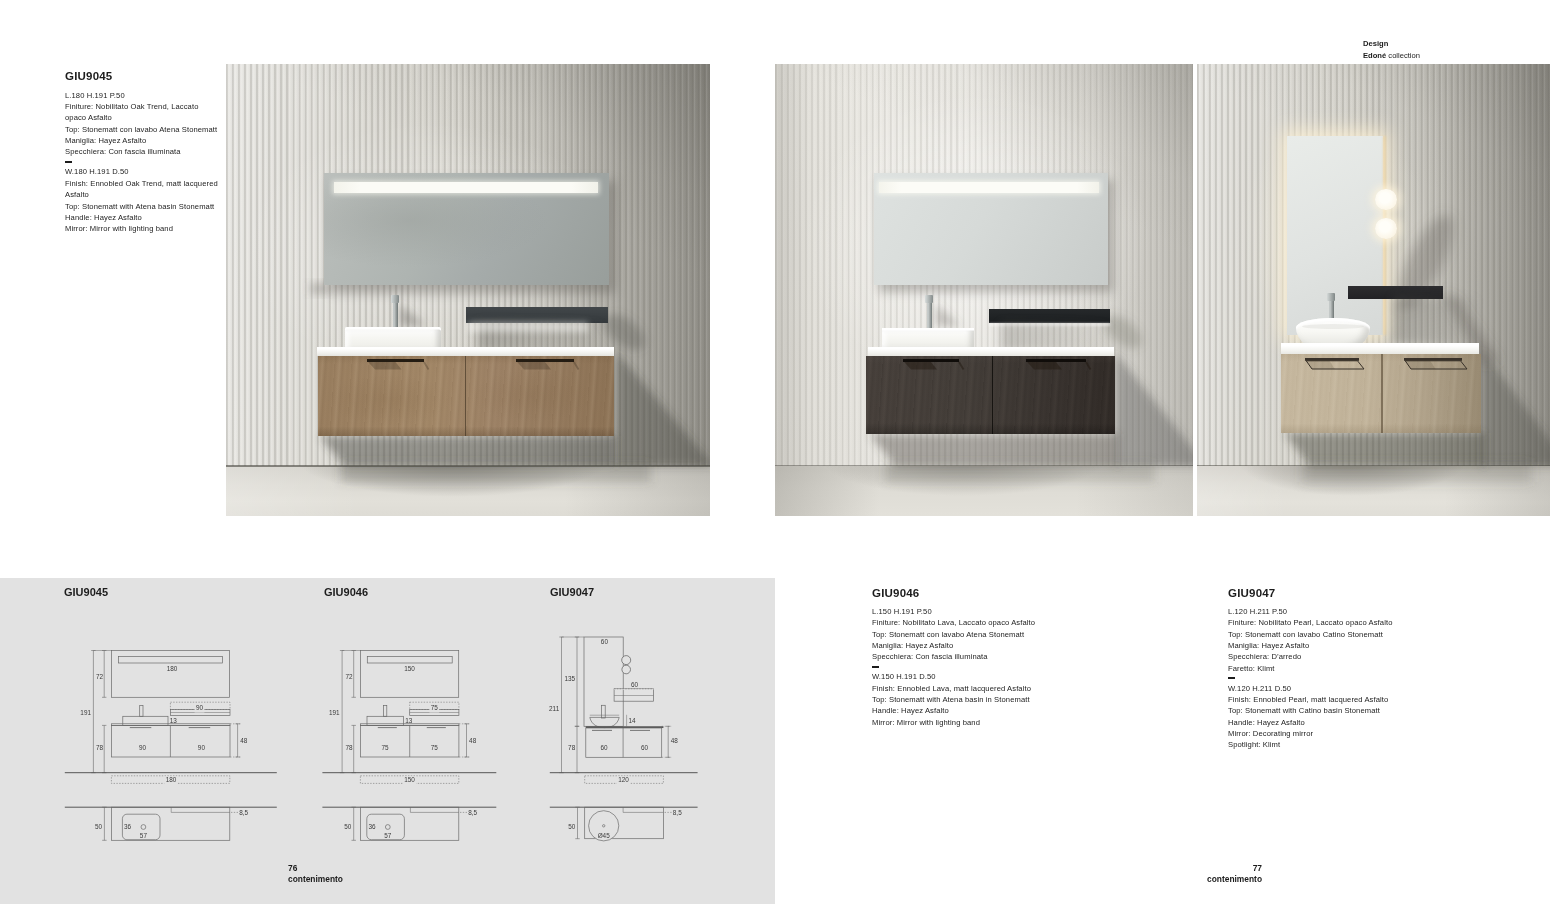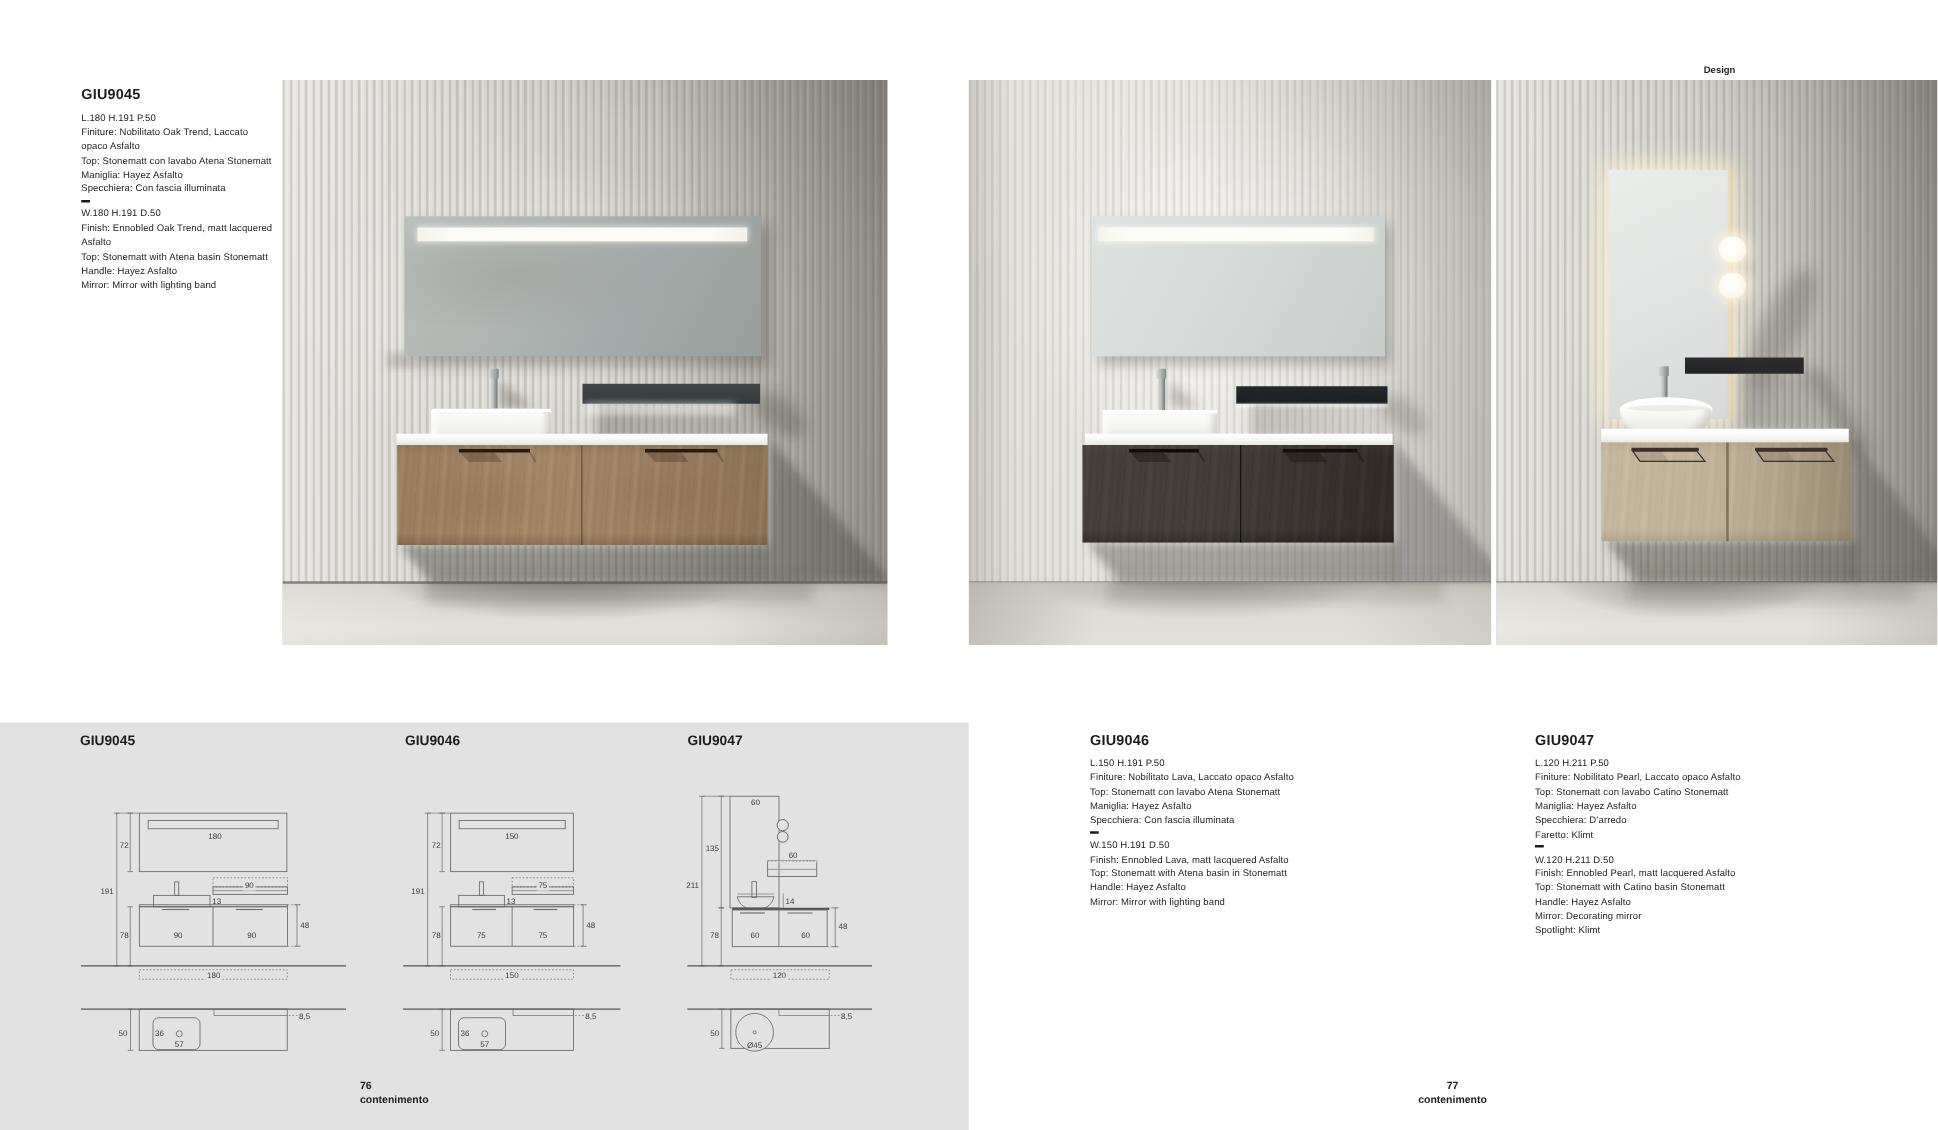--- a/index.html
+++ b/index.html
@@ -24,21 +24,21 @@
   Specchiera: Con fascia illuminata<br>
   <span class="dash"></span>
   W.180 H.191 D.50<br>
   Finish: Ennobled Oak Trend, matt lacquered<br>
   Asfalto<br>
   Top: Stonematt with Atena basin Stonematt<br>
   Handle: Hayez Asfalto<br>
   Mirror: Mirror with lighting band
 </div>
 
-<div class="abs" style="left:1363px;top:38px;font-size:7.6px;line-height:11.5px;color:#1c1c1c;margin-top:12px;">
+<div class="abs" style="left:1363px;top:38px;font-size:7.6px;line-height:11.5px;color:#1c1c1c;">
   <b>Design</b><br><b>Edoné</b> collection
 </div>
 
 <div class="abs" style="left:226px;top:64px;width:484px;height:452px;overflow:hidden;background:#d7d5cd;">
 
   <div class="abs" style="left:0;top:0;width:484px;height:402px;
     background:
       repeating-linear-gradient(90deg, rgba(98,96,88,0.22) 0px, rgba(98,96,88,0.22) 1.3px, rgba(255,255,255,0.10) 2.6px, rgba(0,0,0,0) 3.8px, rgba(0,0,0,0.04) 6.05px),
       radial-gradient(ellipse 54% 44% at 42% 46%, rgba(255,255,255,0.38), rgba(255,255,255,0) 72%),
       linear-gradient(90deg, rgba(255,255,255,0.50) 0%, rgba(255,255,255,0.32) 13%, rgba(255,255,255,0.12) 30%, rgba(255,255,255,0) 48%, rgba(92,90,83,0.10) 63%, rgba(74,72,66,0.30) 82%, rgba(60,58,52,0.46) 100%),
@@ -483,21 +483,21 @@
 <line x1="575.3" y1="838.7" x2="579.7" y2="838.7" stroke="#6a6a6a" stroke-width="0.6"></line>
 <text x="575.3" y="829" font-size="6.4" fill="#3a3a3a" text-anchor="end" font-weight="normal" font-family="Liberation Sans, sans-serif">50</text>
 <circle cx="603.7" cy="825.8" r="15.1" fill="#e2e2e2" stroke="#6a6a6a" stroke-width="0.7"></circle>
 <circle cx="603.7" cy="825.8" r="1.2" fill="none" stroke="#6a6a6a" stroke-width="0.7"></circle>
 <text x="603.7" y="838.2" font-size="6.4" fill="#3a3a3a" text-anchor="middle" font-weight="normal" font-family="Liberation Sans, sans-serif">Ø45</text>
 </g>
 </svg>
 
 <div class="abs" style="left:288px;top:862.5px;width:200px;font-size:8.4px;line-height:11.8px;color:#1c1c1c;font-weight:bold;">76<br>contenimento</div>
 
-<div class="abs" style="left:1062px;top:862.5px;width:200px;text-align:center;font-size:8.4px;line-height:11.8px;color:#1c1c1c;font-weight:bold;">77<br>contenimento</div>
+<div class="abs" style="left:1062px;top:862.5px;width:200px;text-align:right;font-size:8.4px;line-height:11.8px;color:#1c1c1c;font-weight:bold;">77<br>contenimento</div>
 
 <div class="abs spec" style="left:872px;top:588px;width:230px;">
   <b class="t">GIU9046</b><br>
   <span style="display:block;height:5.5px;"></span>
   L.150 H.191 P.50<br>
   Finiture: Nobilitato Lava, Laccato opaco Asfalto<br>
   Top: Stonematt con lavabo Atena Stonematt<br>
   Maniglia: Hayez Asfalto<br>
   Specchiera: Con fascia illuminata<br>
   <span class="dash"></span>

